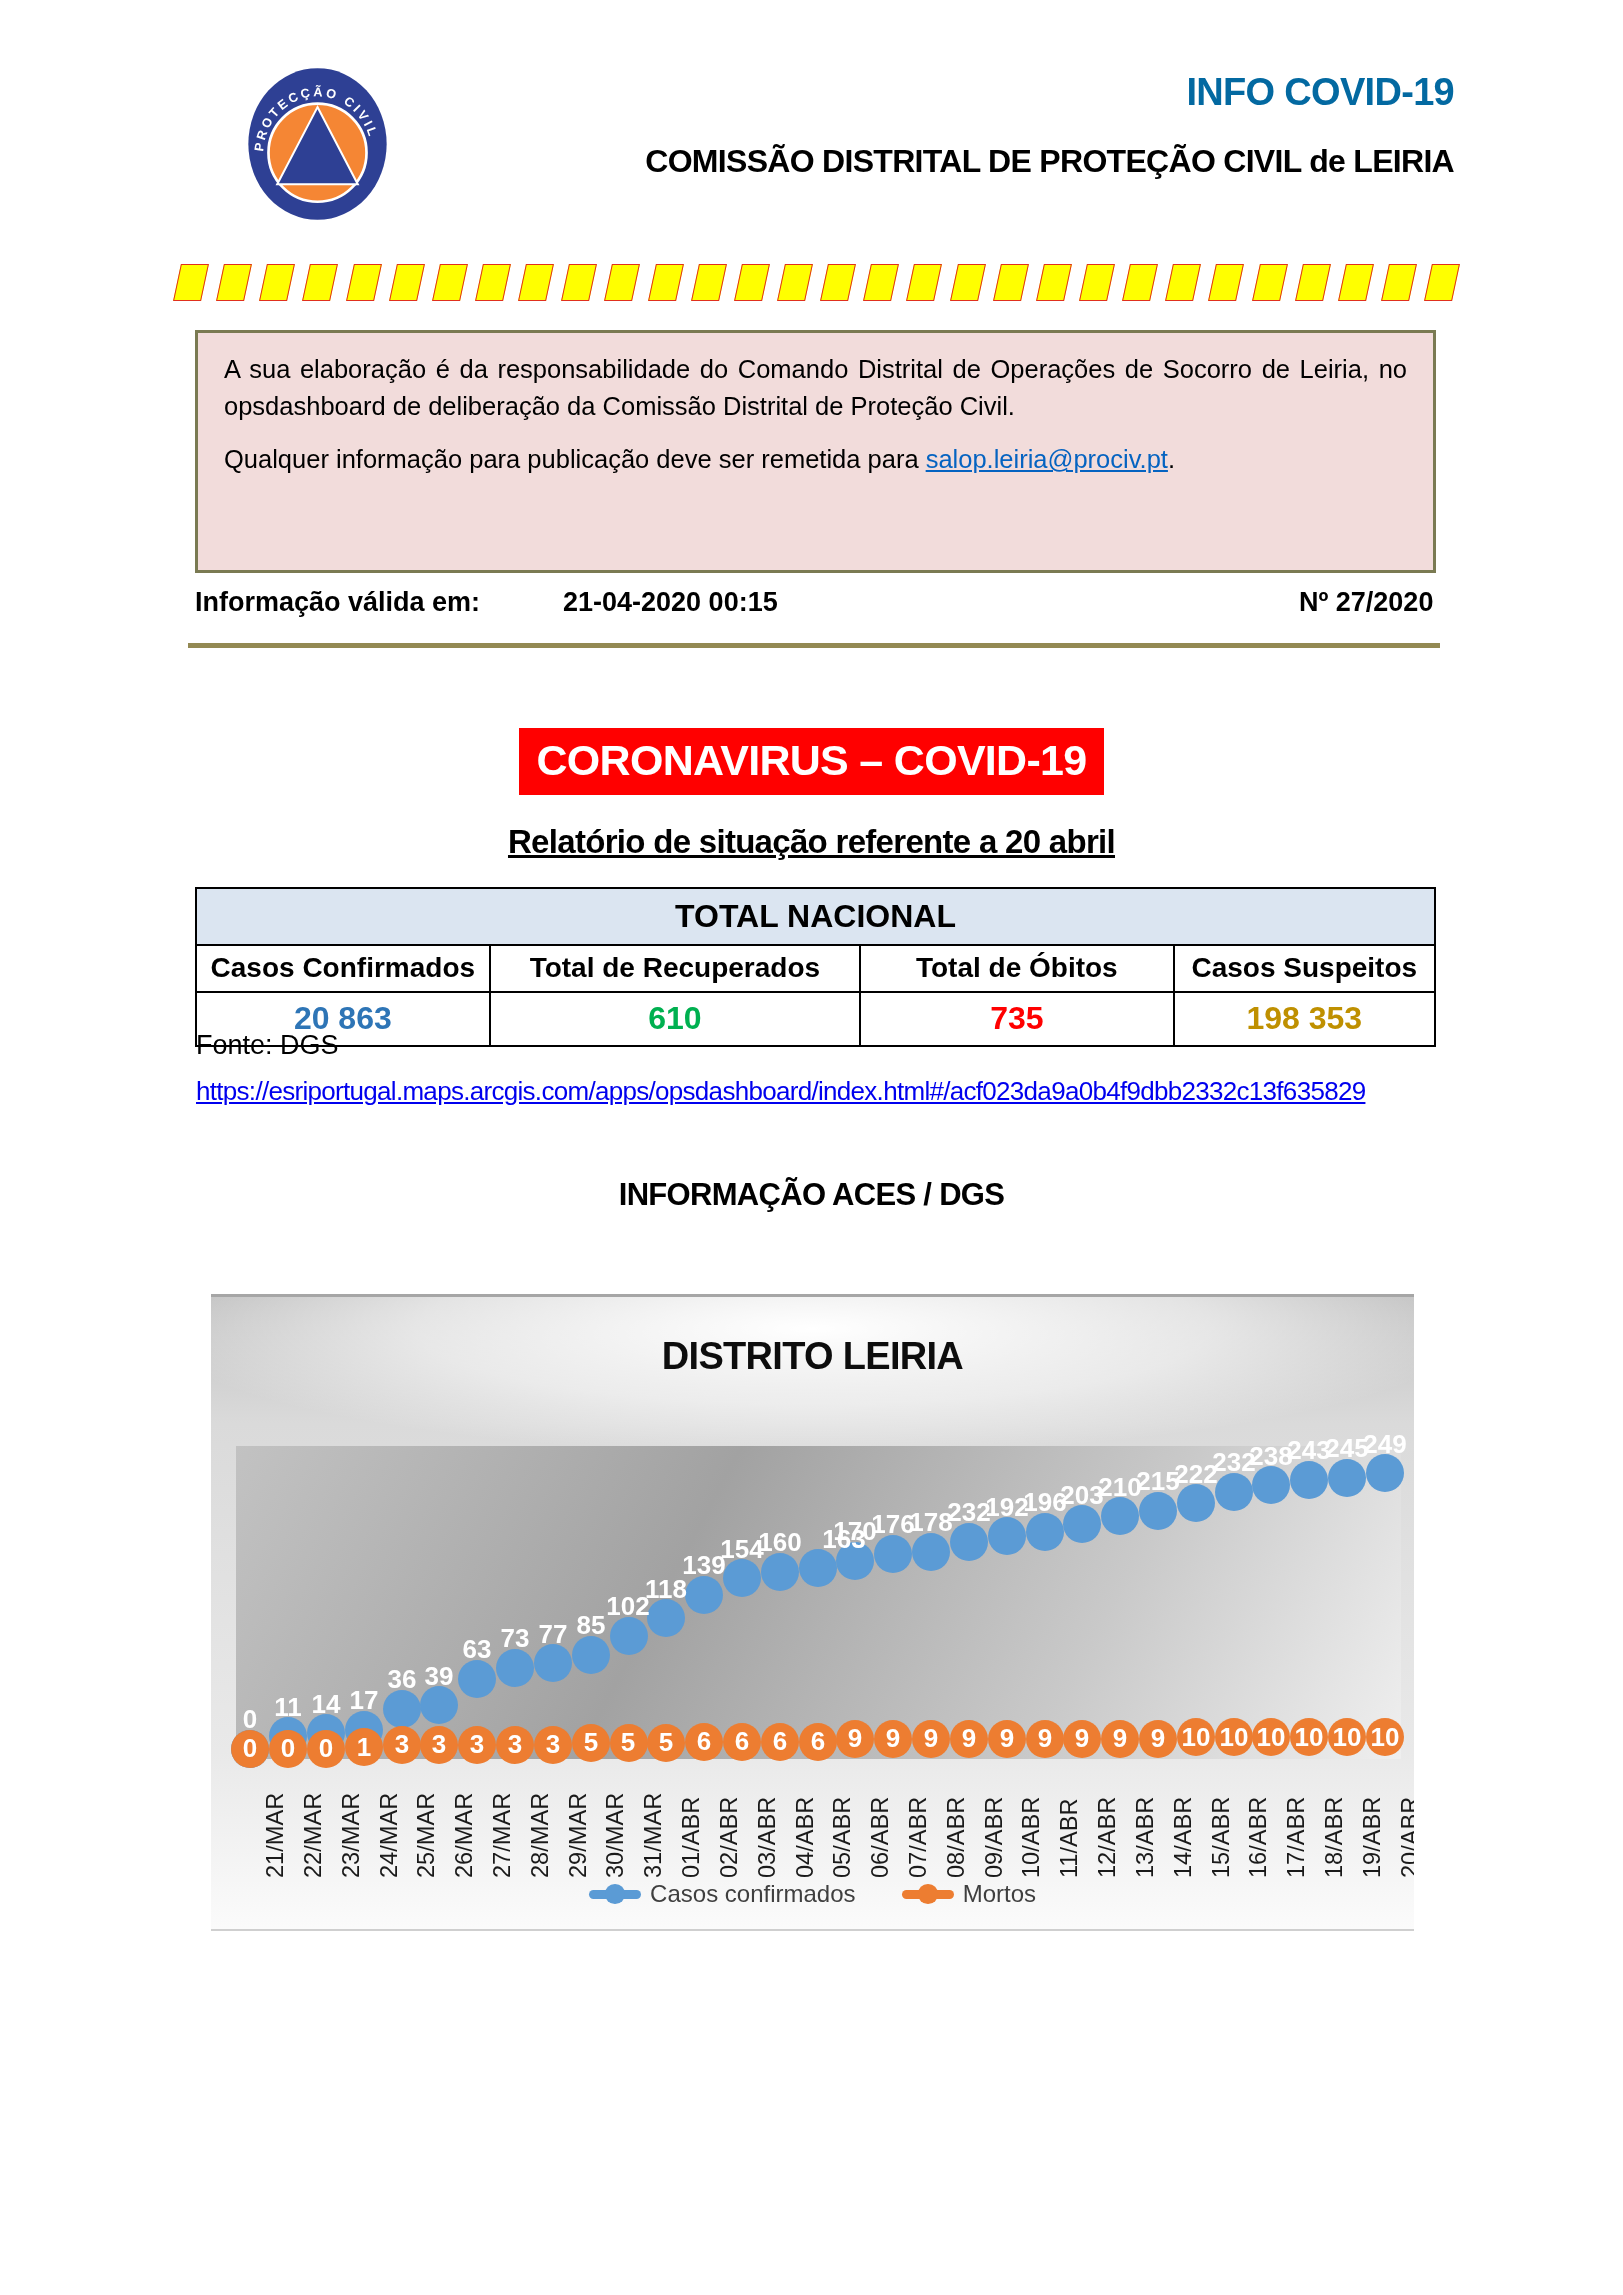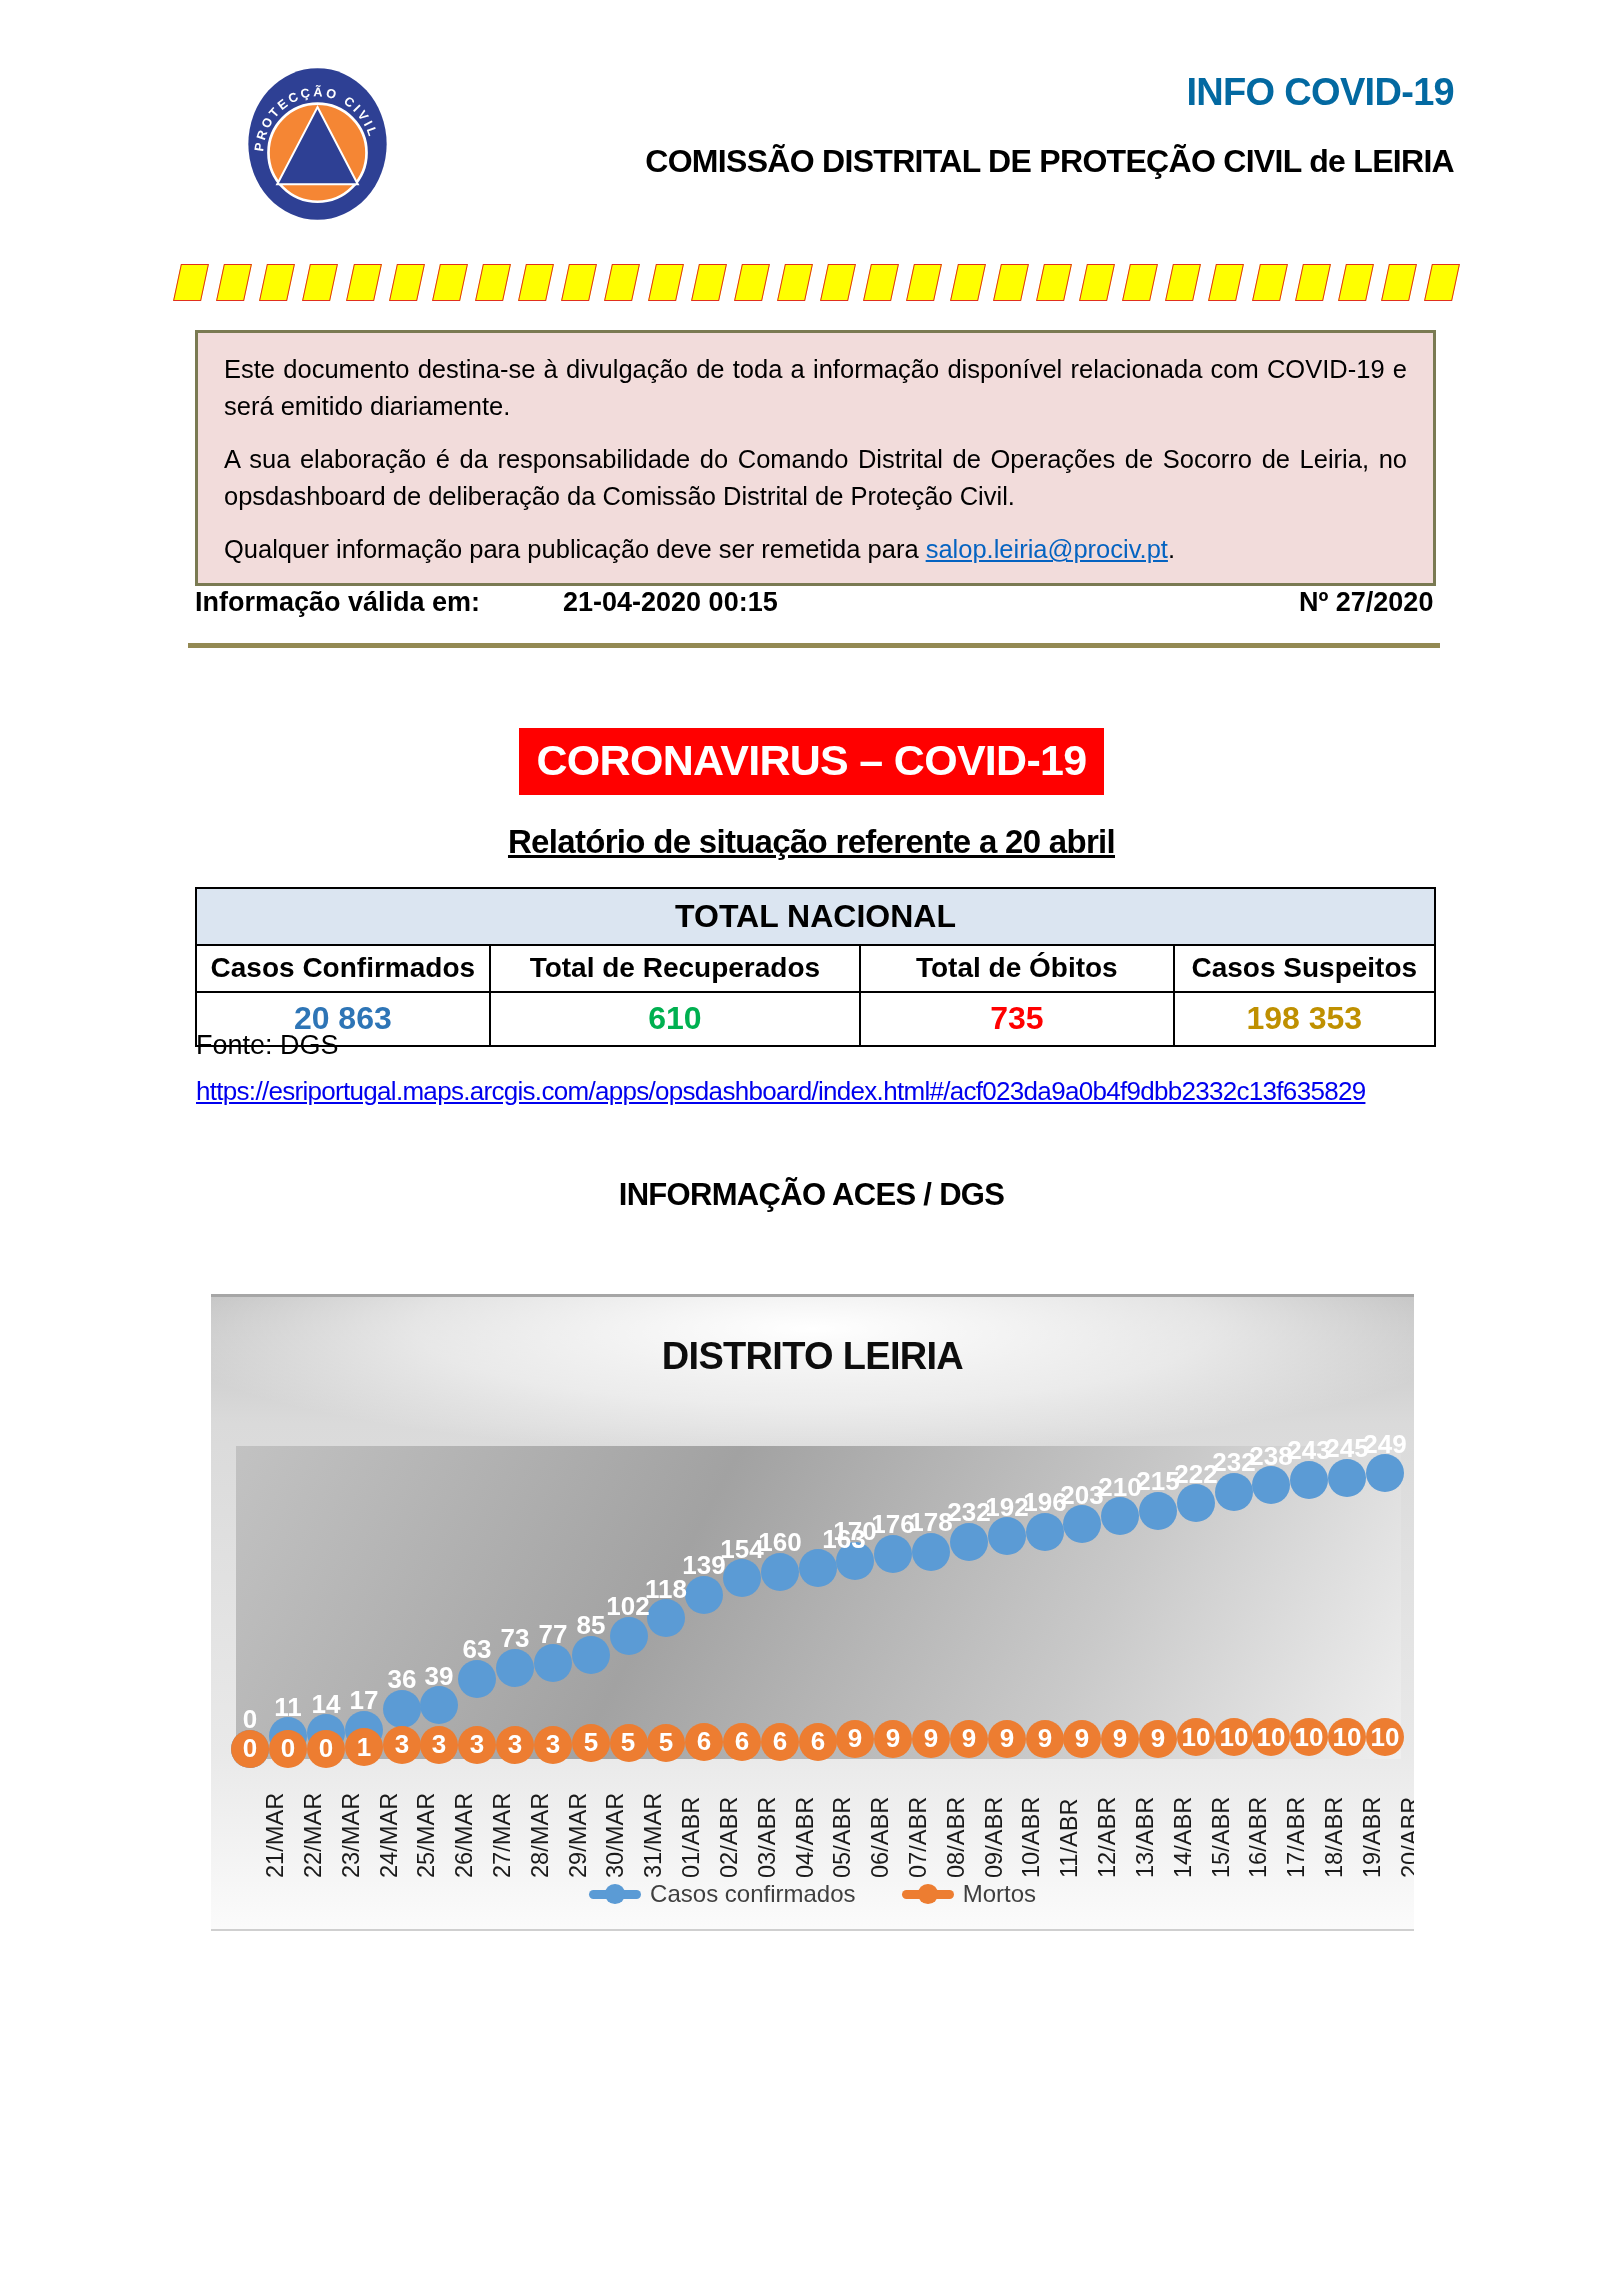--- a/index.html
+++ b/index.html
@@ -143,21 +143,20 @@
       <span></span>
       <span></span>
       <span></span>
       <span></span>
       <span></span>
       <span></span>
       <span></span>
     </div>
 
   <div class="intro-box">
-    <p>Este documento destina-se à divulgação de toda a informação disponível relacionada com COVID-19 e será emitido diariamente.</p>
     <p>A sua elaboração é da responsabilidade do Comando Distrital de Operações de Socorro de Leiria, no opsdashboard de deliberação da Comissão Distrital de Proteção Civil.</p>
     <p><span>Qualquer informação para publicação deve ser remetida para </span><a href="#" class="email-link">salop.leiria@prociv.pt</a><span>.</span></p>
   </div>
 
   <div class="validity-row">
     <span class="validity-label">Informação válida em:</span>
     <span class="validity-datetime">21-04-2020 00:15</span>
     <span class="validity-number">Nº 27/2020</span>
   </div>
   <div class="rule"></div>

